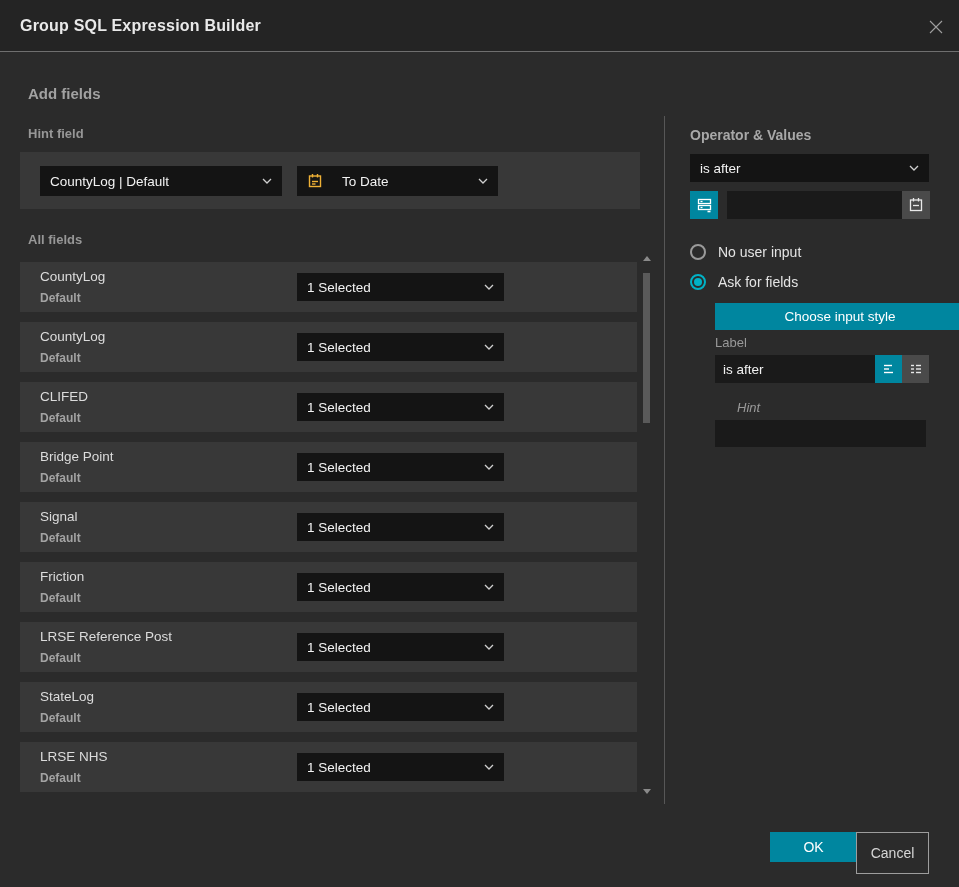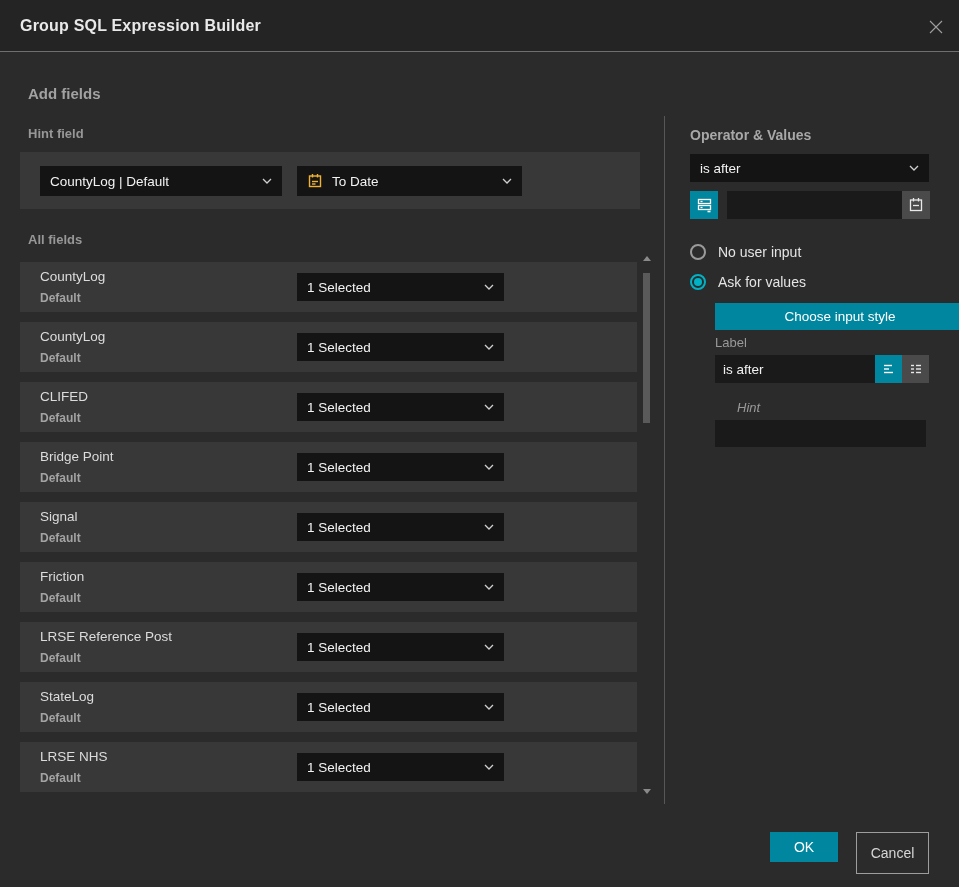--- a/index.html
+++ b/index.html
@@ -83,21 +83,21 @@
   <div class="lbl" style="left:28px;top:126px;">Hint field</div>
   <div class="panel" style="left:20px;top:152px;width:620px;height:57px;">
     <div class="sel" style="left:20px;top:14px;width:242px;height:30px;">
       <span>CountyLog | Default</span>
       <span class="chev">
         <svg width="10" height="6" viewBox="0 0 10 6">
             <path d="M1 1l4 4 4-4" stroke="#cfcfcf" stroke-width="1.3" fill="none"></path>
           </svg>
       </span>
     </div>
-    <div class="sel" style="left:277px;top:14px;width:225px;height:30px;gap:9px;">
+    <div class="sel" style="left:277px;top:14px;width:201px;height:30px;gap:19px;">
       <span style="color:var(--amber);">
         <svg width="16" height="16" viewBox="0 0 16 16" stroke="currentColor" fill="none" stroke-width="1.4">
           <rect x="2.5" y="3" width="11" height="10.5"></rect>
           <line x1="5.5" y1="1" x2="5.5" y2="4.5"></line>
             <line x1="10.5" y1="1" x2="10.5" y2="4.5"></line>
           <line x1="5" y1="8.5" x2="11" y2="8.5"></line>
             <line x1="5" y1="11" x2="8.5" y2="11"></line>
         </svg>
       </span>
       <span>To Date</span>
@@ -259,21 +259,21 @@
       </svg>
     </span>
   </div>
 
   <div class="radio-row" style="top:244px;">
     <span class="radio"></span>
     <span class="radio-lbl">No user input</span>
   </div>
   <div class="radio-row" style="top:274px;">
     <span class="radio on"></span>
-    <span class="radio-lbl">Ask for values</span>
+    <span class="radio-lbl">Ask for fields</span>
   </div>
 
   <button class="btn btn-accent" style="left:715px;top:303px;width:250px;height:27px;">Choose input style</button>
 
   <div class="lbl-n" style="left:715px;top:335px;">Label</div>
   <input class="txt-input" style="left: 715px; top: 355px; width: 160px; height: 28px;" value="is after">
   <div class="icon-btn teal" style="left:875px;top:355px;width:27px;">
     <span>
       <svg width="16" height="16" viewBox="0 0 16 16" stroke="#fff" stroke-width="1.4">
         <line x1="3" y1="4.5" x2="11" y2="4.5"></line>
@@ -291,16 +291,16 @@
           <line x1="8" y1="8" x2="13" y2="8"></line>
         <line x1="3" y1="11.5" x2="6" y2="11.5"></line>
           <line x1="8" y1="11.5" x2="13" y2="11.5"></line>
       </svg>
     </span>
   </div>
 
   <div class="lbl-n" style="left:737px;top:400px;font-style:italic;">Hint</div>
   <input class="txt-input" style="left: 715px; top: 420px; width: 211px; height: 27px;" value="">
 
-  <button class="btn btn-accent" style="left:770px;top:832px;width:68px;height:30px;font-size:14px;">OK</button>
+  <button class="btn btn-accent" style="left:770px;top:832px;width:87px;height:30px;font-size:14px;">OK</button>
   <button class="btn btn-ghost" style="left:856px;top:832px;width:73px;height:42px;">Cancel</button>
 
 </div>
 
 </body></html>

